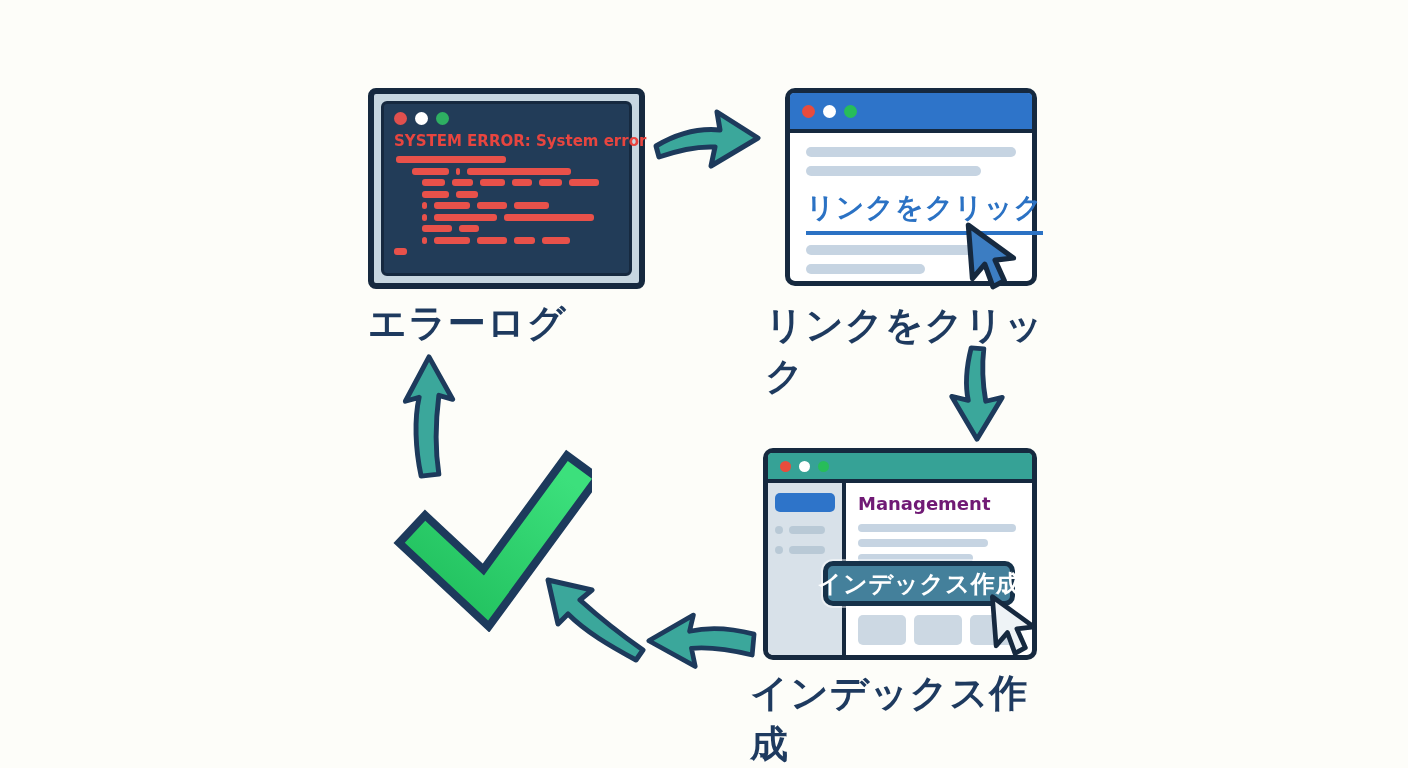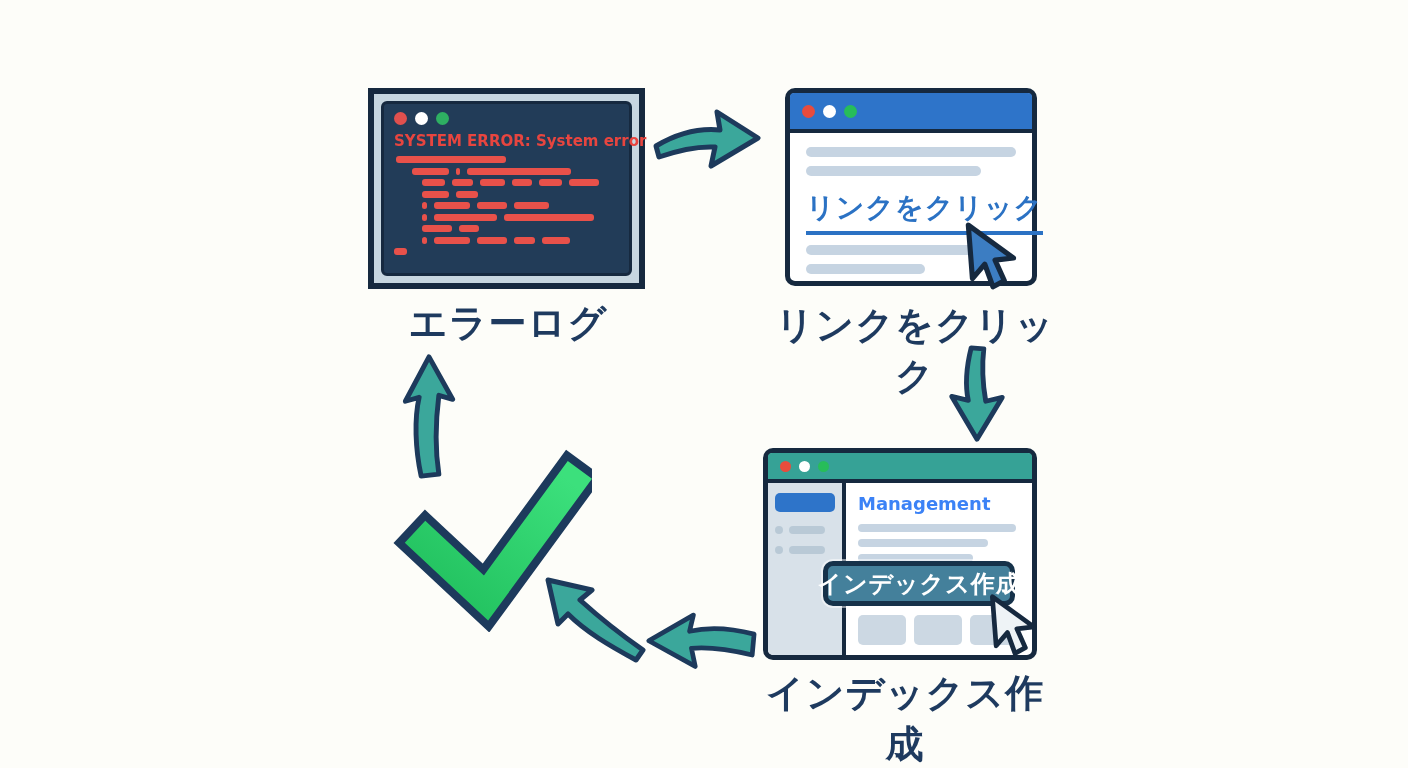--- a/index.html
+++ b/index.html
@@ -1,22 +1,22 @@
 <!DOCTYPE html>
 <html><head>
 <meta charset="utf-8">
 <style>
   html,body{margin:0;padding:0;background:#fdfdf9;font-family:"DejaVu Sans",sans-serif;}
   #stage{position:relative;width:1408px;height:768px;background:#fdfdf9;overflow:hidden;}
 
-  .flow-label{position:absolute;font-weight:700;font-size:38px;color:#1e3a5f;text-align:center;letter-spacing:1px;}
+  .flow-label{position:absolute;font-weight:700;font-size:38px;color:#1e3a5f;text-align:left;letter-spacing:1px;}
 
   
   .terminal{position:absolute;left:368px;top:88px;width:277px;height:201px;background:#c7d6e0;
-    border:6px solid #16293f;border-radius:0;box-sizing:border-box;padding:7px;}
+    border:6px solid #16293f;border-radius:8px;box-sizing:border-box;padding:7px;}
   .terminal-screen{width:100%;height:100%;background:#223c58;border:3px solid #16293f;border-radius:6px;
     box-sizing:border-box;padding:8px 10px;}
   .dots{display:flex;gap:8px;align-items:center;}
   .dot{width:13px;height:13px;border-radius:50%;}
   .terminal-title{color:#e8453f;font-weight:700;font-size:15px;margin:7px 0 6px 0;white-space:nowrap;}
   .log-row{display:flex;gap:7px;margin-bottom:4.5px;}
   .log-bar{height:7px;background:#e8514a;border-radius:3px;flex:0 0 auto;}
 
   
   .window{position:absolute;background:#ffffff;border:5px solid #16293f;border-radius:10px;box-sizing:border-box;overflow:visible;}
@@ -33,21 +33,21 @@
   .mgmt{left:763px;top:448px;width:274px;height:212px;}
   .mgmt .titlebar{background:#36a296;height:26px;}
   .mgmt-body{display:flex;height:calc(100% - 30px);}
   .mgmt-sidebar{width:78px;background:#d8e1e9;border-right:4px solid #16293f;box-sizing:border-box;
     padding:10px 7px;border-radius:0 0 0 5px;}
   .side-btn{height:19px;background:#2e74c9;border-radius:5px;margin-bottom:14px;}
   .side-item{display:flex;align-items:center;gap:6px;margin-bottom:12px;}
   .side-dot{width:8px;height:8px;border-radius:50%;background:#b9c9d6;}
   .side-bar{width:36px;height:8px;border-radius:4px;background:#b9c9d6;}
   .mgmt-main{flex:1;padding:10px 12px;position:relative;}
-  .mgmt-title{font-weight:700;font-size:18px;color:#3b82f6;margin-bottom:10px;}
+  .mgmt-title{font-weight:700;font-size:18px;color:#701a75;margin-bottom:10px;}
   .mgmt-main .gray-line{height:8px;margin-bottom:7px;}
   .thumb-row{position:absolute;left:90px;bottom:10px;display:flex;gap:8px;}
   .thumb{width:48px;height:30px;background:#ccd8e3;border-radius:5px;}
   .index-btn{position:absolute;left:55px;top:108px;width:192px;height:45px;background:#44809b;
     border:5px solid #16324a;border-radius:10px;box-sizing:border-box;display:flex;align-items:center;
     justify-content:center;color:#ffffff;font-weight:700;font-size:24px;letter-spacing:1px;white-space:nowrap;
     box-shadow:0 0 0 2px rgba(255,255,255,.5);}
 
   .cursor{position:absolute;}
 

